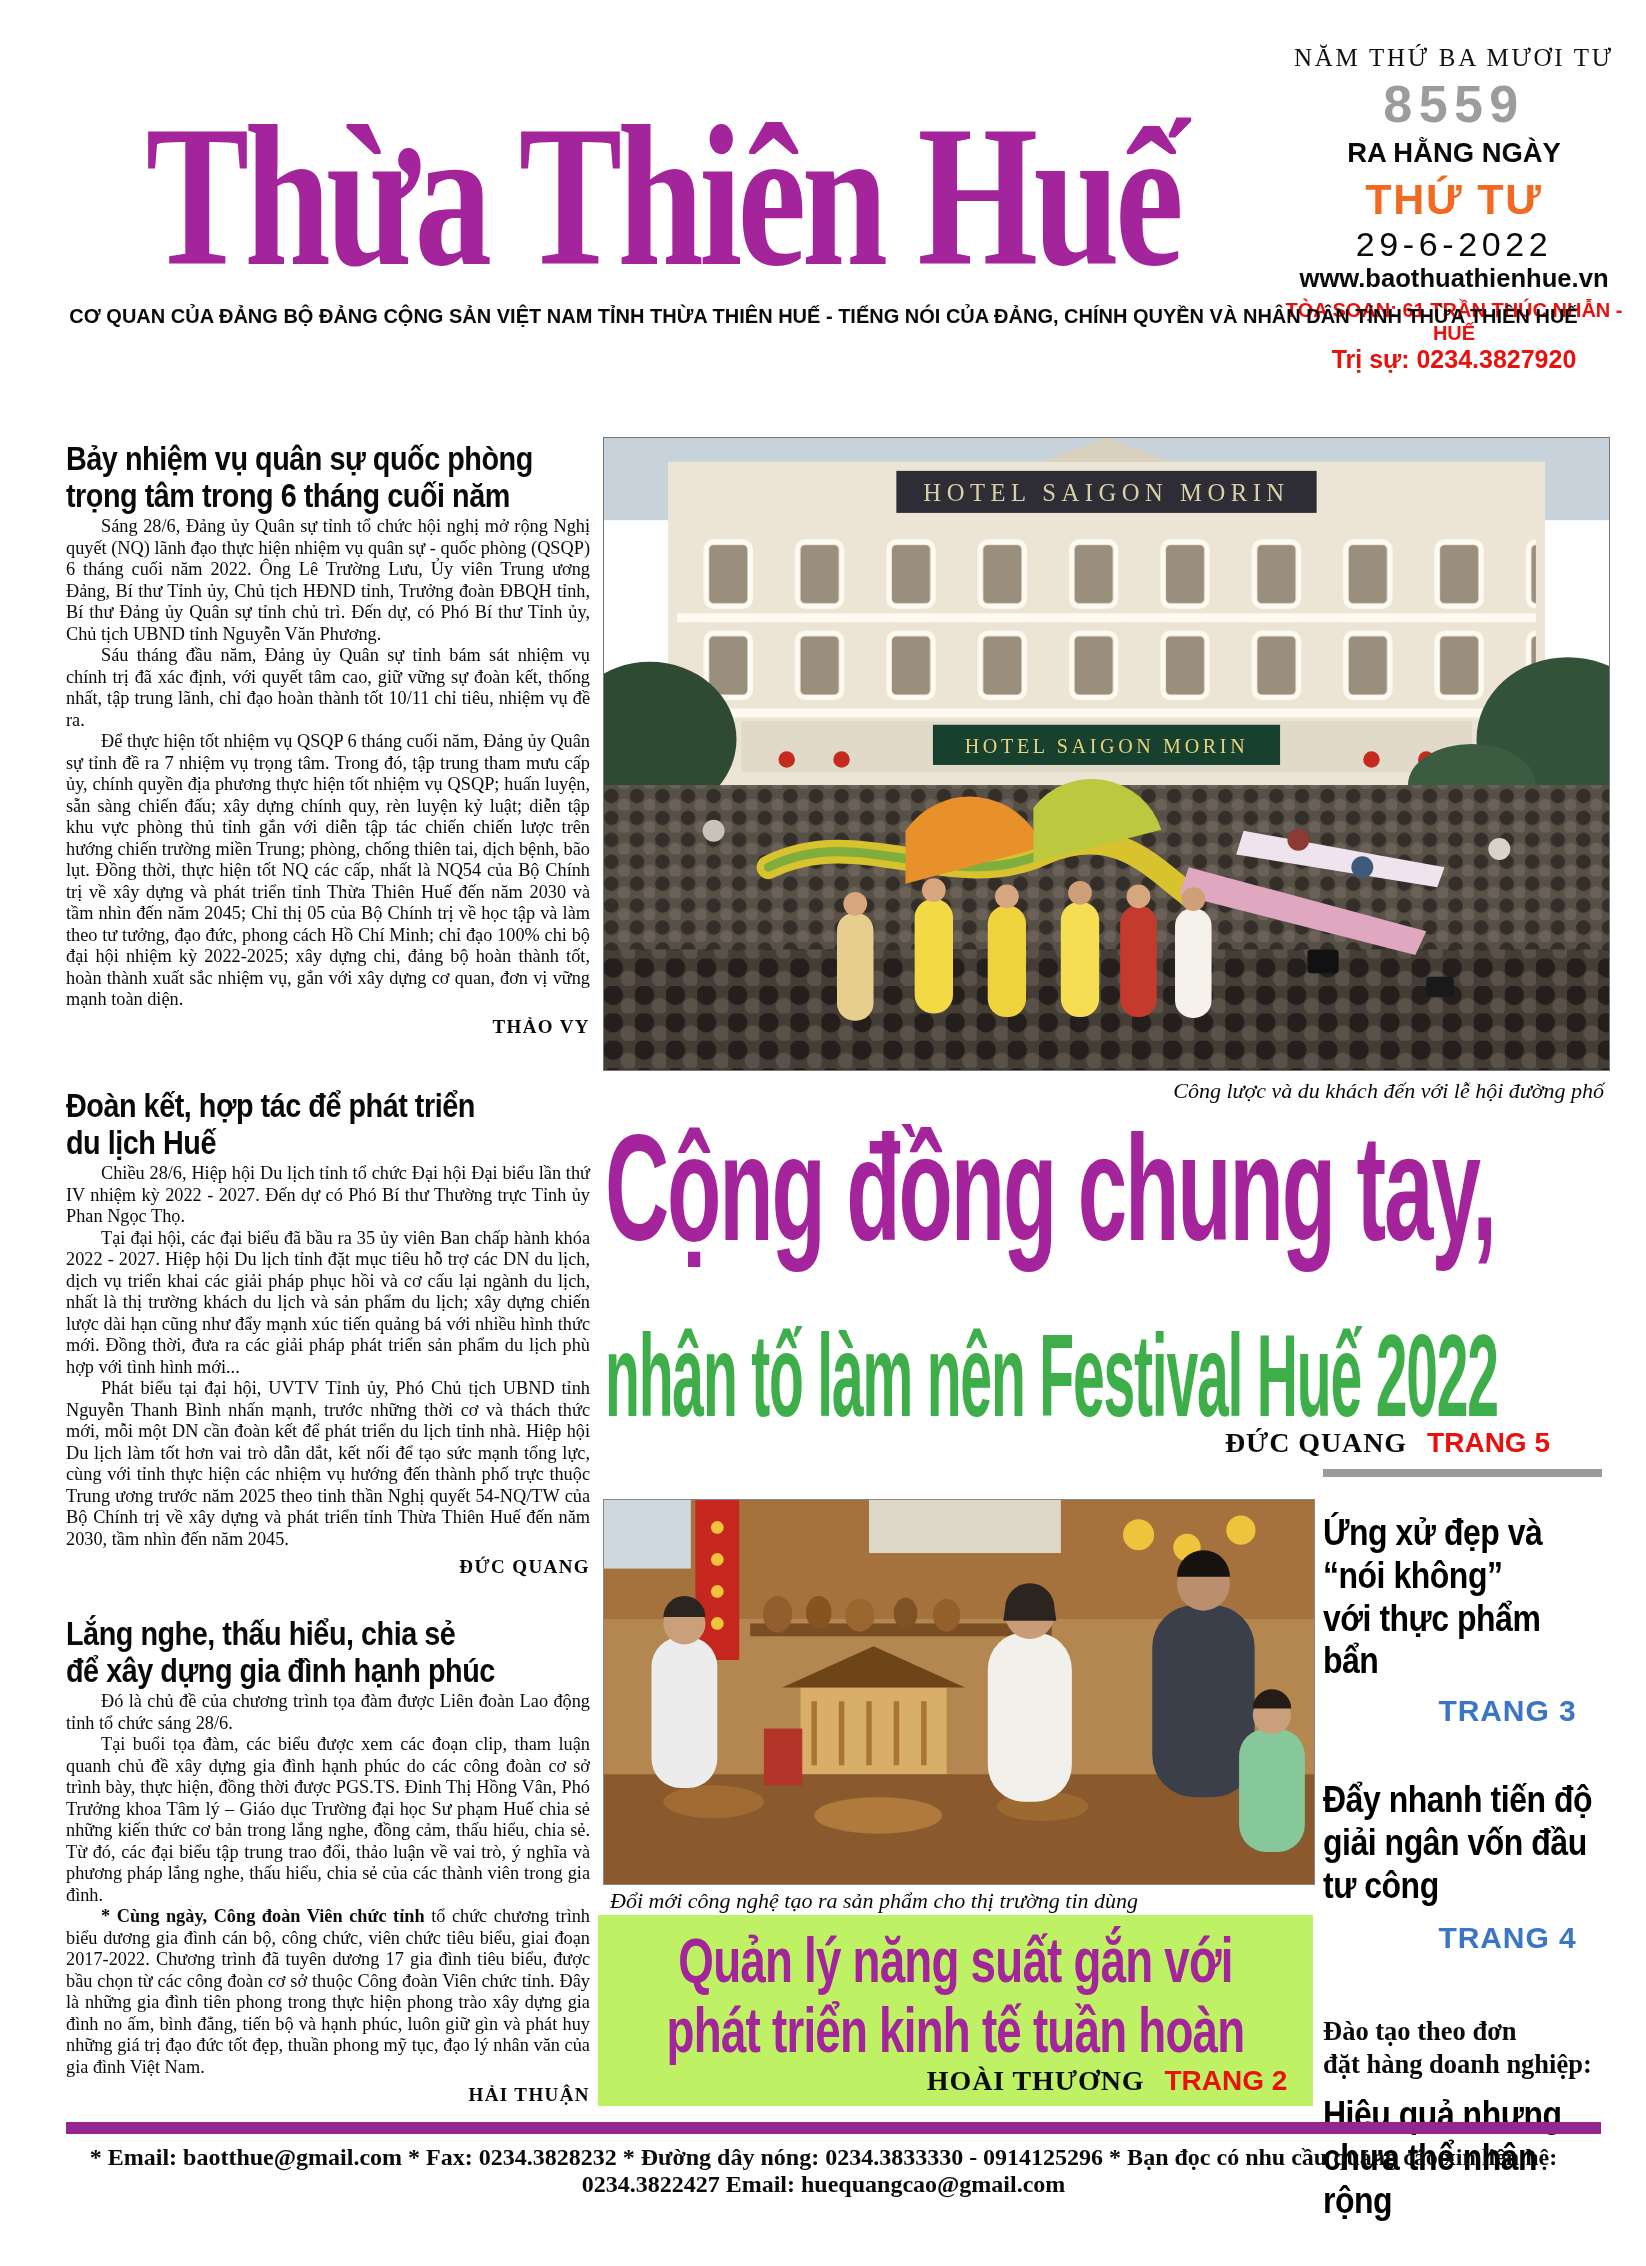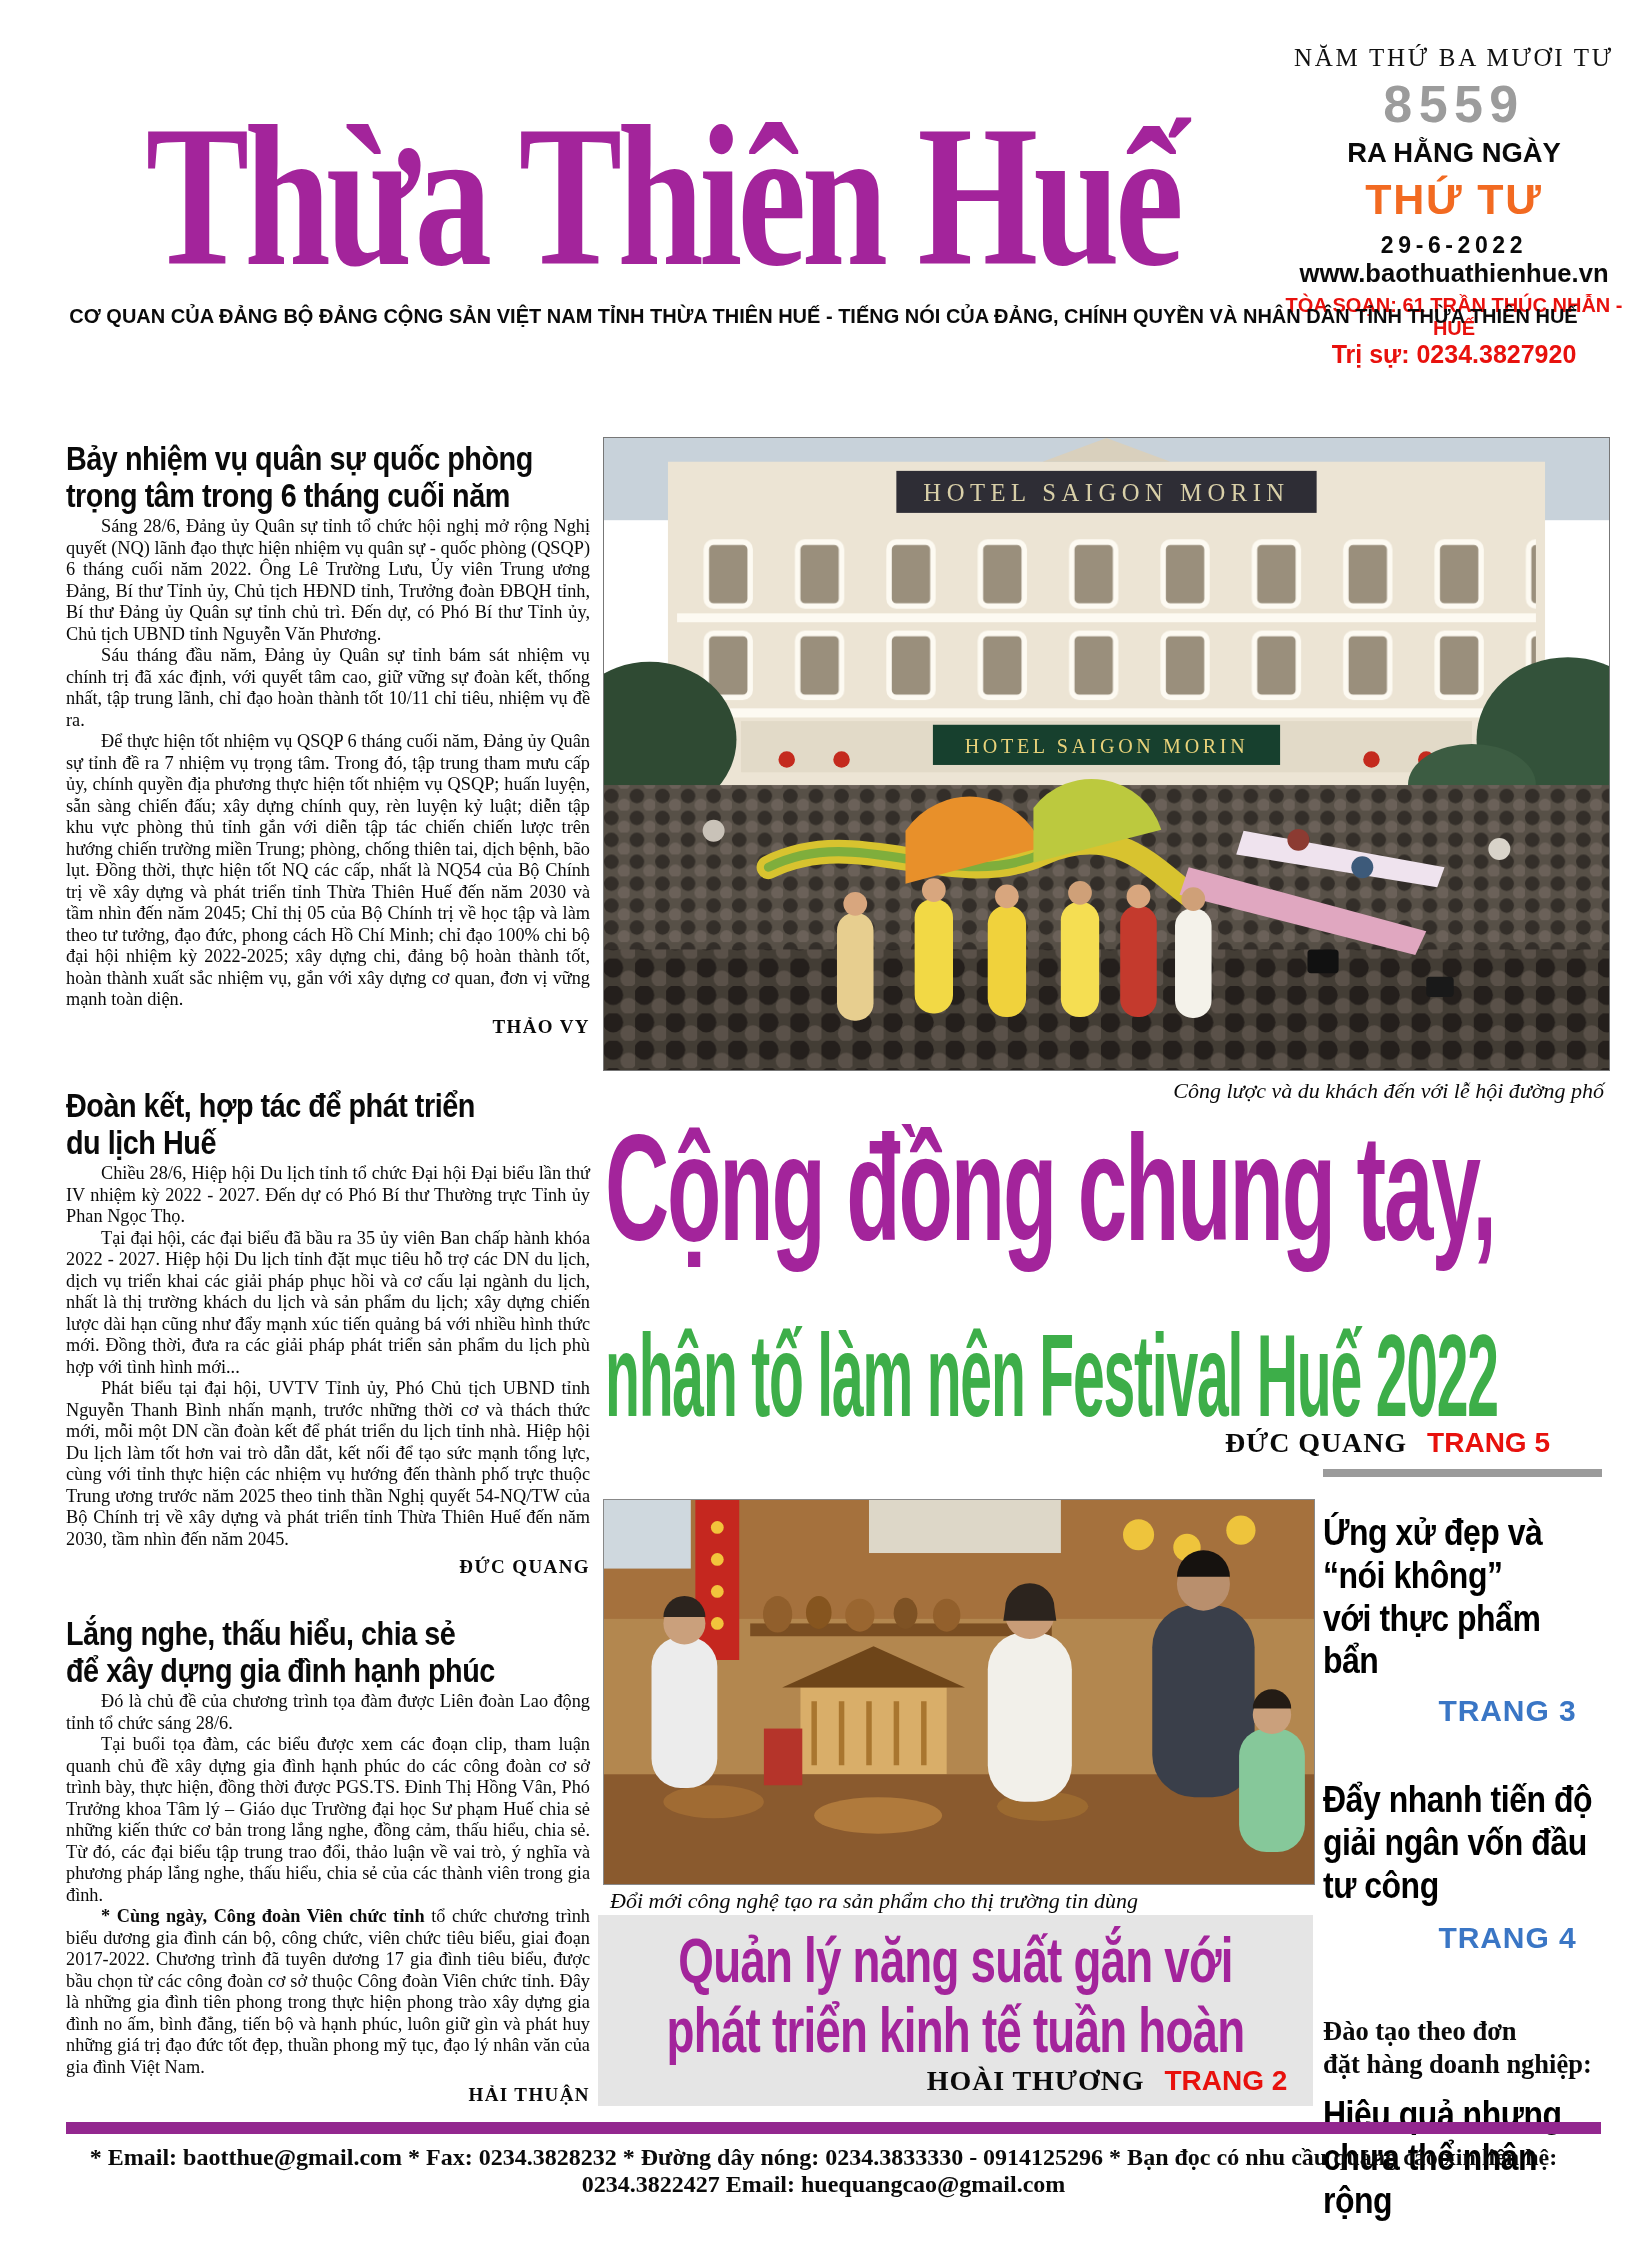--- a/index.html
+++ b/index.html
@@ -11,21 +11,21 @@
             display:flex;align-items:flex-end;justify-content:center;}
   .masthead span{font-family:"Liberation Serif",serif;font-weight:bold;color:#a3249b;
             font-size:155px;letter-spacing:-4.6px;line-height:1;white-space:nowrap;
             transform:scale(1,1.3);transform-origin:center bottom;}
   .infobox{position:absolute;left:1272px;top:44px;width:364px;text-align:center;
             font-family:"Liberation Sans",sans-serif;}
   .ib-year{font-family:"Liberation Serif",serif;font-size:25px;letter-spacing:2.7px;color:#111;}
   .ib-issue{font-size:52px;font-weight:bold;color:#9c9c9c;letter-spacing:6.4px;margin-top:1.8px;}
   .ib-freq{font-size:27.4px;font-weight:bold;margin-top:3.7px;}
   .ib-day{font-size:43px;font-weight:bold;color:#f26a21;margin-top:5.5px;letter-spacing:1.8px;}
-  .ib-date{font-size:23px;margin-top:8px;letter-spacing:4.6px;font-weight:bold;}
+  .ib-date{font-size:34px;margin-top:1px;letter-spacing:4.6px;}
   .ib-web{font-size:25.6px;font-weight:bold;margin-top:0px;}
   .ib-addr{font-size:20px;font-weight:bold;color:#e8110d;margin-top:6.4px;}
   .ib-tri{font-size:25px;font-weight:bold;color:#e8110d;}
 
   .subtitle{position:absolute;left:37px;top:305px;width:1573px;text-align:center;
             font-family:"Liberation Sans",sans-serif;font-weight:bold;font-size:20px;}
 
   
   .banner{position:absolute;left:64px;top:338px;width:1537px;height:91px;
           border-bottom:2.7px solid #e8110d;display:flex;align-items:center;}
@@ -69,21 +69,21 @@
   .sb-title{font-weight:bold;font-size:34px;line-height:1.16;white-space:pre-line;color:#000;
           letter-spacing:-0.5px;transform:scale(0.94,1.08);transform-origin:left top;}
   .sb-page{display:block;text-align:center;padding-left:82px;color:#3a76c5;font-weight:bold;
           font-size:30px;letter-spacing:0.9px;margin-top:24px;}
   .sb-item1{margin-top:35px;} .sb-item2{margin-top:51px;} .sb-item3{margin-top:60px;}
   .sb-kicker{font-family:"Liberation Serif",serif;font-weight:bold;font-size:26.5px;
           line-height:1.25;white-space:pre-line;}
   .sb-item3 .sb-title{margin-top:12.8px;}
 
   
-  .grayblock{position:absolute;left:598px;top:1915px;width:715px;height:191px;background:#e5e5e5;}
+  .grayblock{position:absolute;left:598px;top:1915px;width:715px;height:191px;background:#bef264;}
   .bf-headline{margin:11px 0 0 0;text-align:center;font-family:"Liberation Sans",sans-serif;
           font-weight:bold;color:#a3249b;font-size:52px;line-height:1.12;white-space:pre-line;
           letter-spacing:-0.9px;transform:scale(0.88,1.2);transform-origin:center top;}
   .bf-byline{position:absolute;right:25.6px;bottom:9.1px;white-space:nowrap;}
 
   
   .footer-bar{position:absolute;left:66px;top:2122px;width:1535px;height:12px;background:#93278f;}
   .footer-text{position:absolute;left:37px;top:2144px;width:1573px;text-align:center;
           font-family:"Liberation Serif",serif;font-weight:bold;font-size:24px;}
 </style>

